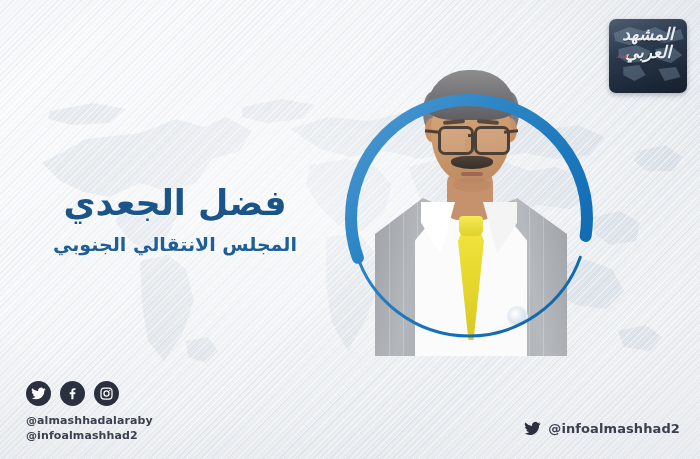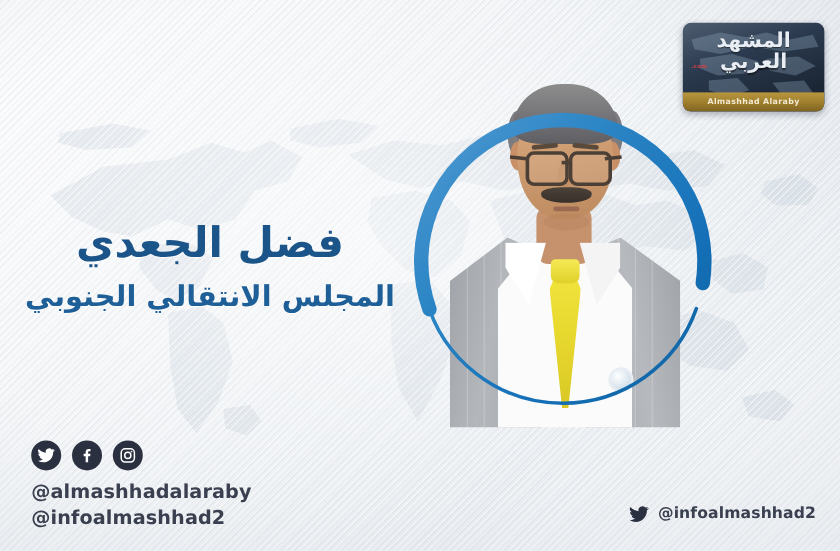--- a/index.html
+++ b/index.html
@@ -29,24 +29,25 @@
   }
   
   #worldmap{
     position:absolute;left:-10px;top:55px;width:720px;height:330px;
     opacity:.30;
   }
   #worldmap svg{width:100%;height:100%;display:block;}
 
   
   #logo{
-    position:absolute;right:13px;top:19px;width:118px;height:74px;
+    position:absolute;right:13px;top:19px;width:78px;height:74px;
     border-radius:7px;overflow:hidden;
     background:linear-gradient(160deg,#4e5d70 0%,#2b3a4e 38%,#1d2938 75%,#161f2c 100%);
     box-shadow:0 2px 5px rgba(60,70,85,.35);
+    font-style:italic;
   }
   #logo .mapghost{
     position:absolute;inset:0;opacity:.30;
   }
   #logo .mapghost svg{width:100%;height:100%;}
   #logo .ar{
     position:absolute;left:0;right:0;top:7px;text-align:center;
     color:#e9eef5;font-weight:bold;line-height:1.02;
     text-shadow:0 1px 1px rgba(0,0,0,.5);
     direction:rtl;
@@ -161,35 +162,35 @@
     text-shadow:0 1px 0 rgba(255,255,255,.75);
   }
   #title-box{
     display:inline-block;margin-top:10px;
     background:linear-gradient(180deg,#2073b4 0%,#1866a4 55%,#155d97 100%);
     color:#ffffff;font-size:24px;font-weight:bold;
     padding:4px 16px 7px 16px;border-radius:2px;
     box-shadow:0 1px 3px rgba(20,70,120,.35);
   }
   #org{
-    margin-top:11px;font-size:24px;font-weight:bold;color:#1e5f98;
+    margin-top:11px;font-size:19px;font-weight:bold;color:#1e5f98;
     text-shadow:0 1px 0 rgba(255,255,255,.7);
   }
 
   
   #social-left{position:absolute;left:26px;bottom:15px;}
   #social-icons{display:flex;gap:9px;align-items:center;margin-bottom:7px;}
   .sico{
     width:25px;height:25px;border-radius:50%;
     background:#2b3040;display:flex;align-items:center;justify-content:center;
     color:#ffffff;
   }
   .sico svg{display:block;}
   .handle{
-    font-size:16px;font-weight:bold;color:#3a4050;letter-spacing:.1px;
+    font-size:11px;font-weight:bold;color:#3a4050;letter-spacing:.1px;
     line-height:1.42;
   }
   #social-right{
     position:absolute;right:20px;bottom:21px;
     display:flex;align-items:center;gap:7px;
   }
   #social-right .twglyph{color:#2b3040;display:flex;align-items:center;}
   #social-right .handle{font-size:13px;}
 </style>
 </head>
@@ -232,21 +233,20 @@
           <path d="M18 48 L38 46 L46 56 L32 62 L18 56 Z"></path>
           <path d="M62 50 L84 48 L90 58 L70 62 Z"></path>
         </g>
       </svg>
     </div>
     <div class="ar">
       <span class="l1">المشهد</span>
       <span class="l2">العربي</span>
     </div>
     <div class="dotcom">.com</div>
-    <div class="band">Almashhad Alaraby</div>
   </div>
 
   <div id="portrait-wrap">
     <div id="photo">
       <div id="photo-clip">
         <div class="pbody" id="suitL">
           <span class="stripe" style="left:14px"></span>
             <span class="stripe" style="left:28px"></span>
           <span class="stripe" style="left:42px"></span>
             <span class="stripe" style="left:56px"></span>

